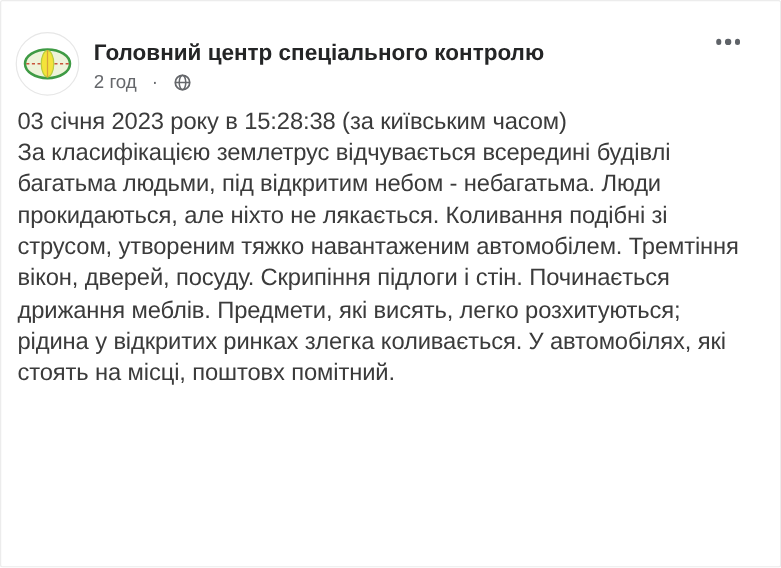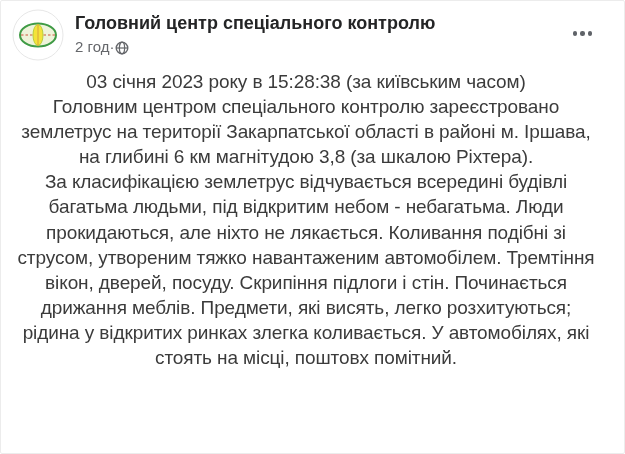--- a/index.html
+++ b/index.html
@@ -15,22 +15,22 @@
     box-sizing: border-box;
     width: 625px;
     height: 454px;
     background: #ffffff;
     border: 1px solid #ececec;
     border-radius: 2px;
     position: relative;
   }
   .post-header {
     display: flex;
-    align-items: flex-start;
-    padding: 8px 14px 2px 11px;
+    align-items: center;
+    padding: 24px 14px 2px 11px;
     position: relative;
   }
   .avatar {
     width: 52px;
     height: 52px;
     border-radius: 50%;
     flex: 0 0 52px;
     cursor: pointer;
   }
   .avatar svg { display: block; }
@@ -41,21 +41,21 @@
   .page-name {
     font-size: 18px;
     font-weight: 700;
     color: #242526;
     line-height: 22px;
     cursor: pointer;
   }
   .meta-row {
     display: flex;
     align-items: center;
-    gap: 0;
+    gap: 12px;
     margin-top: 4px;
     font-size: 15px;
     color: #65676b;
     line-height: 18px;
   }
   .meta-row .time { cursor: pointer; }
   .globe { margin-left: 1px; margin-top: 1px; }
   .more-button {
     position: absolute;
     top: 24px;
@@ -71,21 +71,21 @@
     border-radius: 50%;
     background: #5f6368;
   }
   .post-body {
     padding: 6px 26px 0 13px;
     font-size: 19px;
     line-height: 25.1px;
     color: #3b3b3b;
     letter-spacing: -0.1px;
   }
-  .post-body p { margin: 0; text-align: center; }
+  .post-body p { margin: 0; }
 </style>
 </head>
 <body>
 
 <div class="card">
 
   <div class="post-header">
 
     <div class="avatar">
       <svg width="52" height="52" viewBox="0 0 52 52">
@@ -113,17 +113,16 @@
     <div class="more-button">
       <span class="more-dot"></span>
       <span class="more-dot"></span>
       <span class="more-dot"></span>
     </div>
 
   </div>
 
   <div class="post-body">
     <p>03 січня 2023 року в 15:28:38 (за київським часом)</p>
-    <p>Головним центром спеціального контролю зареєстровано землетрус  на території Закарпатської області в районі м. Іршава, на глибині 6 км магнітудою 3,8 (за шкалою Ріхтера).</p>
     <p>За класифікацією землетрус відчувається всередині будівлі багатьма людьми, під відкритим небом - небагатьма. Люди прокидаються, але ніхто не лякається. Коливання подібні зі струсом, утвореним тяжко навантаженим автомобілем. Тремтіння вікон, дверей, посуду. Скрипіння підлоги і стін. Починається дрижання меблів. Предмети, які висять, легко розхитуються; рідина у відкритих ринках злегка коливається. У автомобілях, які стоять на місці, поштовх помітний.</p>
   </div>
 
 </div>
 
 </body></html>

